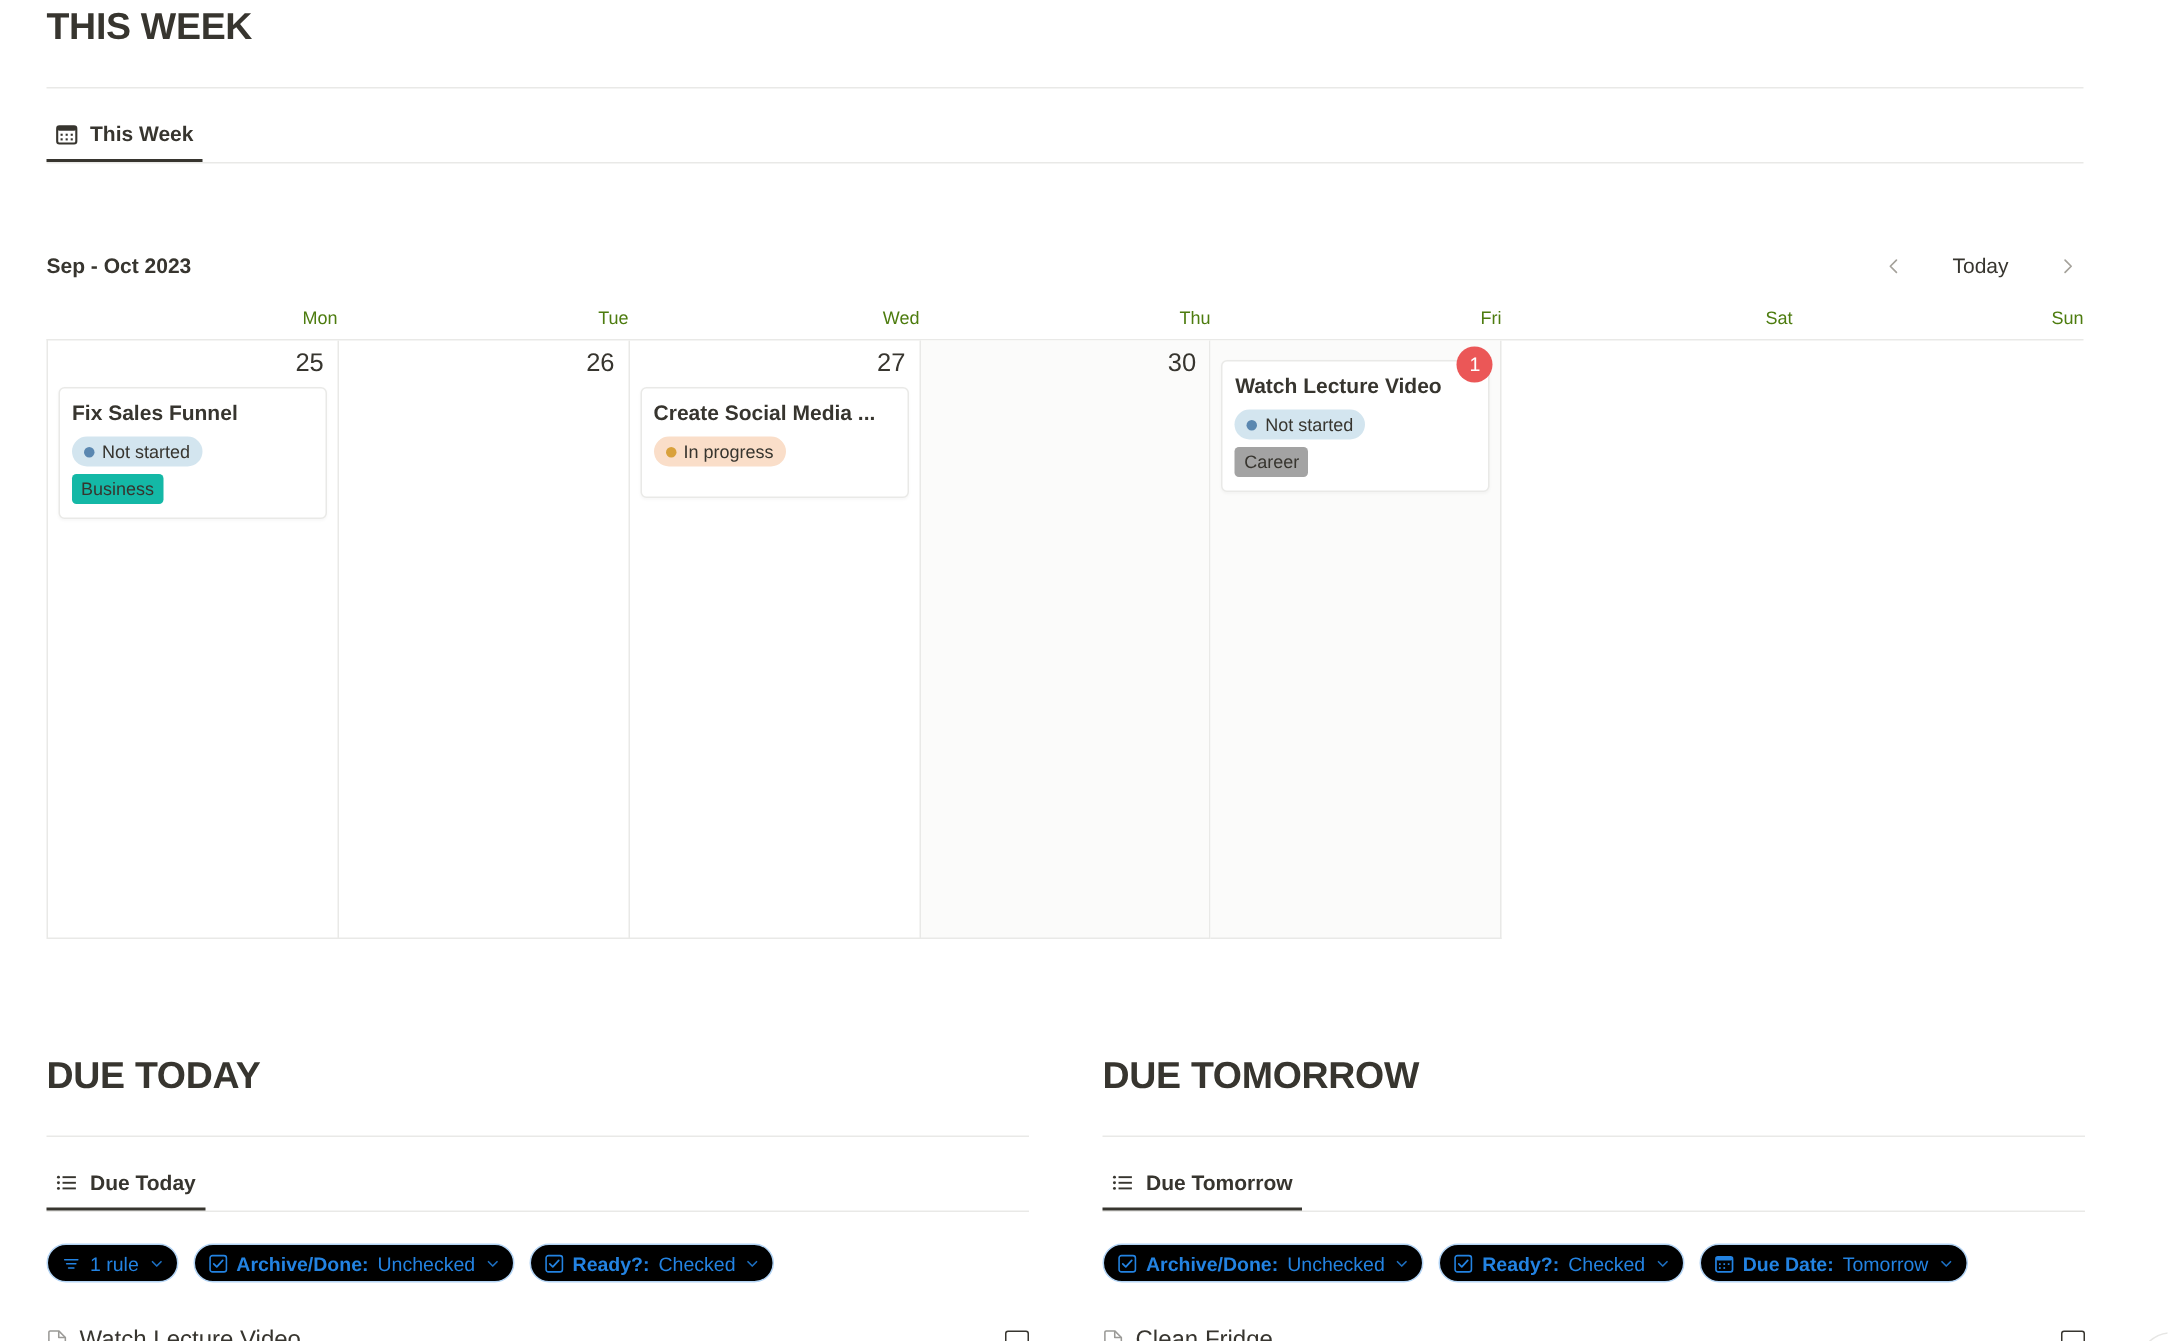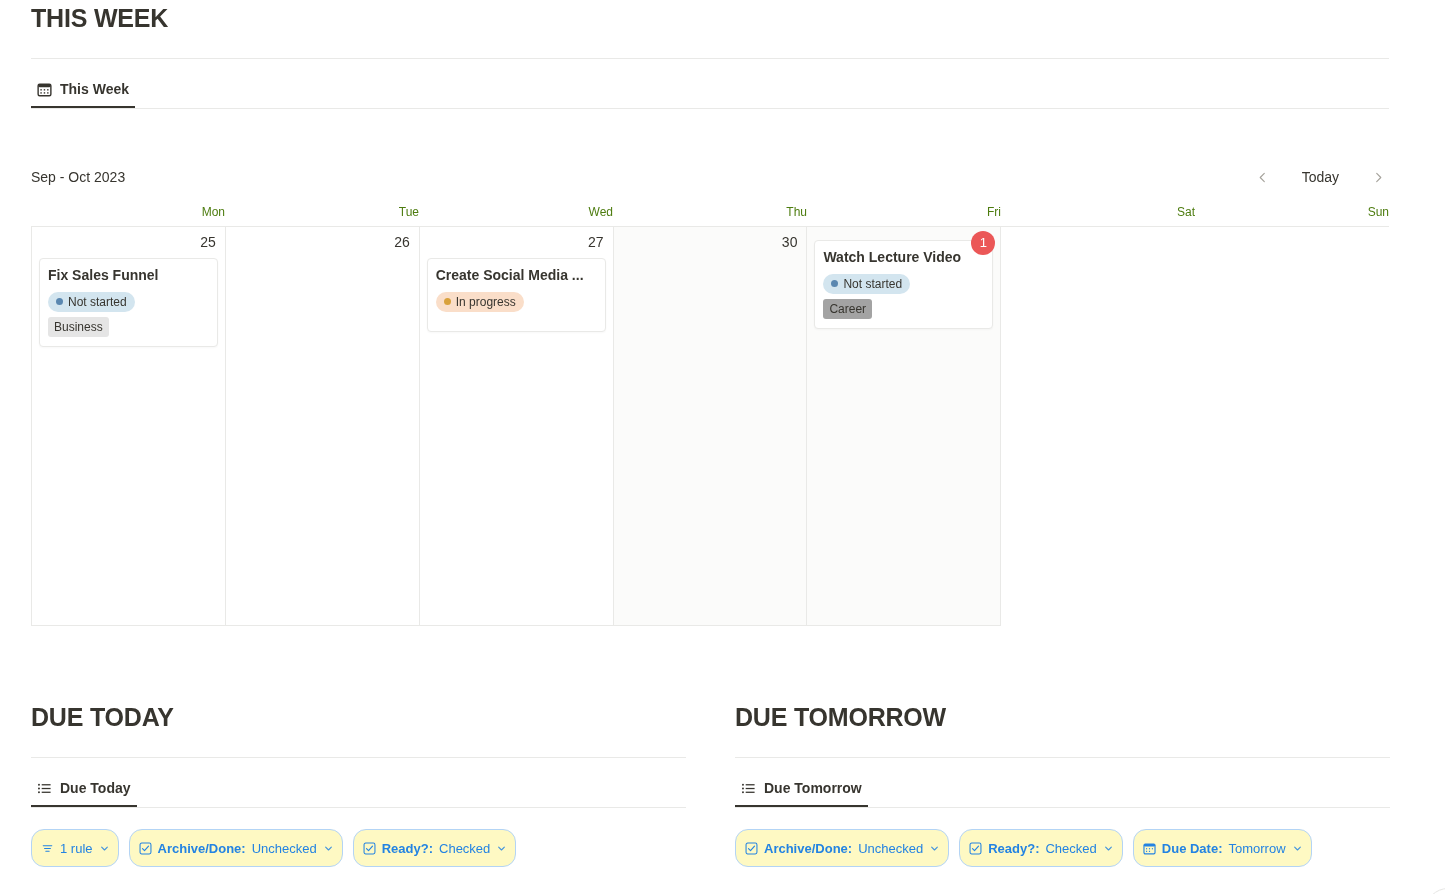--- a/index.html
+++ b/index.html
@@ -27,21 +27,21 @@
     display: flex; align-items: center; gap: 8px;
     padding: 0 6px 9px 6px;
     font-size: 14px; font-weight: 600; color: #37352f;
     border-bottom: 2px solid #37352f;
     cursor: pointer;
   }
   .tab .ico { display: flex; align-items: center; }
 
   
   .cal-head { display: flex; align-items: center; justify-content: space-between; }
-  .cal-month { font-size: 14px; font-weight: 400; color: #37352f; }
+  .cal-month { font-size: 14px; font-weight: 700; color: #37352f; }
   .cal-nav { display: flex; align-items: center; gap: 24px; }
   .cal-nav .arrow {
     width: 22px; height: 22px; display: flex; align-items: center; justify-content: center;
     color: #a5a29b; cursor: pointer; border-radius: 4px;
   }
   .cal-nav .today {
     font-size: 14px; color: #37352f; cursor: pointer; padding: 2px 4px; border-radius: 4px;
   }
 
   
@@ -58,21 +58,21 @@
   }
   .cal-cell {
     border-right: 1px solid #e9e9e7;
     border-bottom: 1px solid #e9e9e7;
     padding: 6px 7px 0 7px;
     position: relative;
     min-width: 0;
   }
   .cal-cell.weekend { background: #fbfbfa; }
   .daynum {
-    text-align: right; font-size: 14px; color: #37352f;
+    text-align: right; font-size: 17px; color: #37352f;
     line-height: 18px; height: 18px; padding-right: 2px;
   }
   .daynum.today-pill {
     display: flex; align-items: center; justify-content: center;
     position: absolute; right: 5px; top: 4px;
     width: 24px; height: 24px; border-radius: 50%;
     background: #eb5757; color: #fff; font-size: 13px; font-weight: 500;
     padding: 0;
   }
 
@@ -101,23 +101,23 @@
     max-width: 100%;
   }
   .chip.square { border-radius: 3px; padding: 0 6px; }
   .dot { width: 7px; height: 7px; border-radius: 50%; flex: none; }
 
   
   .board { position: absolute; }
   .filters { display: flex; align-items: center; gap: 10px; flex-wrap: wrap; }
   .filter-pill {
     display: inline-flex; align-items: center; gap: 6px;
-    height: 38px; padding: 0 9px;
+    height: 26px; padding: 0 9px;
     border: 1px solid #b3d4f5; border-radius: 13px;
-    background: #fef9c3; color: #2383e2;
+    background: #000000; color: #2383e2;
     font-size: 13px; cursor: pointer; white-space: nowrap;
   }
   .filter-pill b { font-weight: 700; }
   .filter-pill .chev { font-size: 9px; opacity: .85; margin-left: 1px; }
 
   .list-row {
     display: flex; align-items: center;
     height: 38px; border-bottom: 1px solid #ededec;
     cursor: pointer;
   }
@@ -196,21 +196,21 @@
 
     <div class="cal-grid">
         <div class="cal-cell">
           <div class="daynum">25</div>
           <div class="evt">
             <div class="evt-title">Fix Sales Funnel</div>
             <div class="prop-row"><span class="chip" style="background: rgb(211, 229, 239);">
                 <span class="dot" style="background: rgb(90, 135, 176);"></span>
                 <span>Not started</span>
               </span></div>
-            <div class="prop-row"><span class="chip square" style="background: #e5e5e5;">Business</span></div>
+            <div class="prop-row"><span class="chip square" style="background: #14b8a6;">Business</span></div>
           </div>
         </div>
         <div class="cal-cell">
           <div class="daynum">26</div>
         </div>
         <div class="cal-cell">
           <div class="daynum">27</div>
           <div class="evt">
             <div class="evt-title">Create Social Media ...</div>
             <div class="prop-row"><span class="chip" style="background: rgb(250, 222, 201);">

